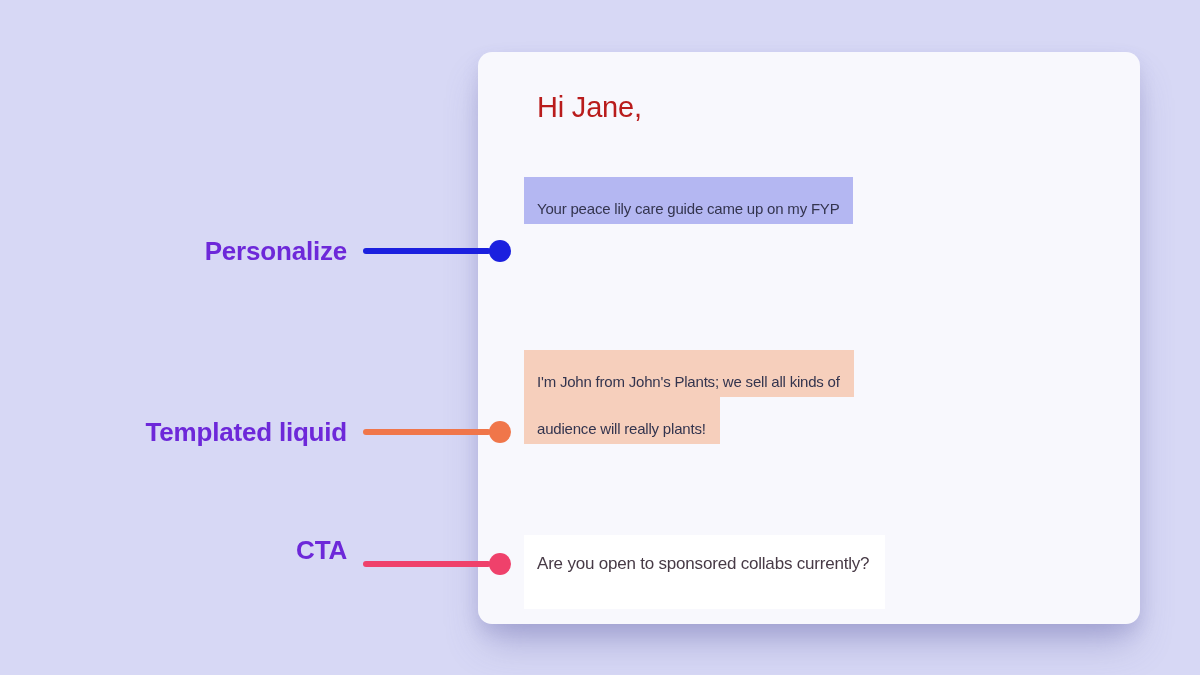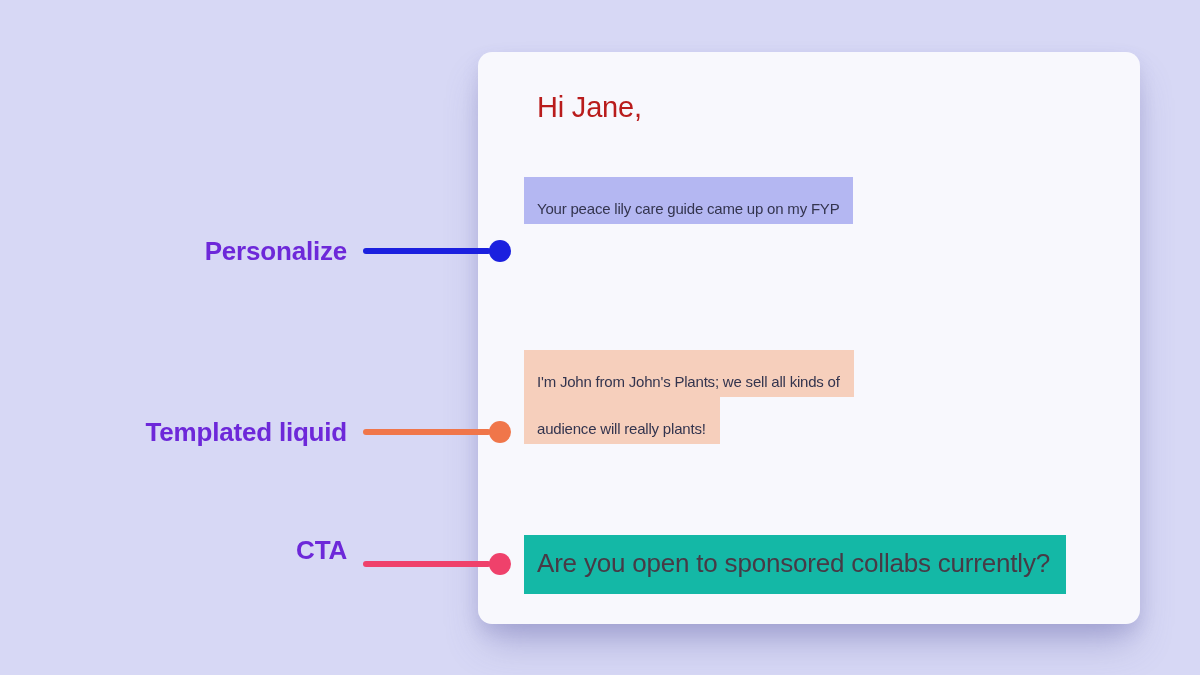--- a/index.html
+++ b/index.html
@@ -43,26 +43,26 @@
     font-size: 15px;
     letter-spacing: -0.2px;
     color: #33344e;
   }
   .hl-blue  > span { background: #b4b7f2; }
   .hl-peach > span { background: #f6cfbc; }
 
   .cta-line { height: 57px; }
   .cta-line > span {
     display: inline-block;
-    height: 59px; line-height: 57px;
+    height: 74px; line-height: 57px;
     padding: 0 16px 0 13px;
-    font-size: 26px;
+    font-size: 17px;
     letter-spacing: -0.2px;
     color: #473a46;
-    background: #14b8a6;
+    background: #ffffff;
   }
 
   
   .emoji {
     display: inline-block;
     width: 22px; height: 22px;
     vertical-align: -4px;
     margin: 0 2px 0 7px;
   }
 

